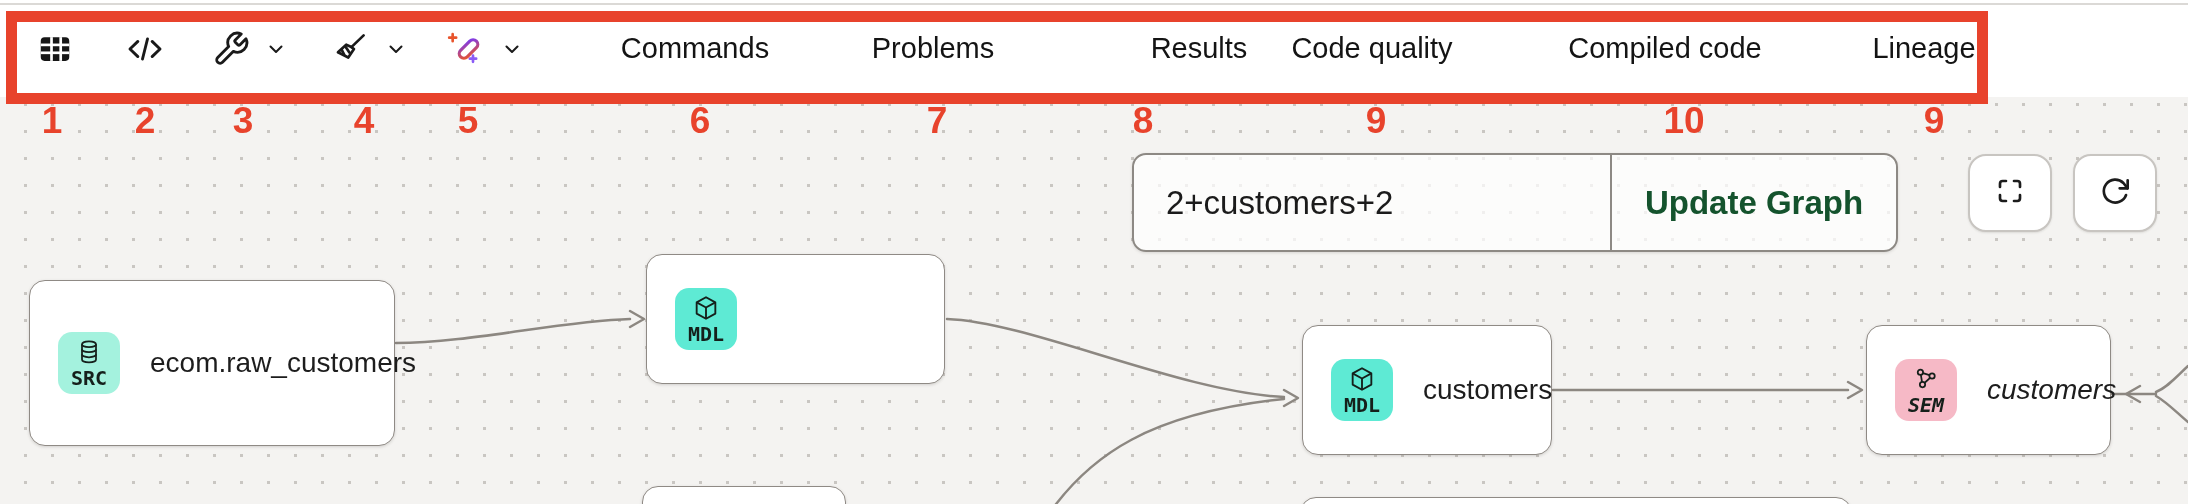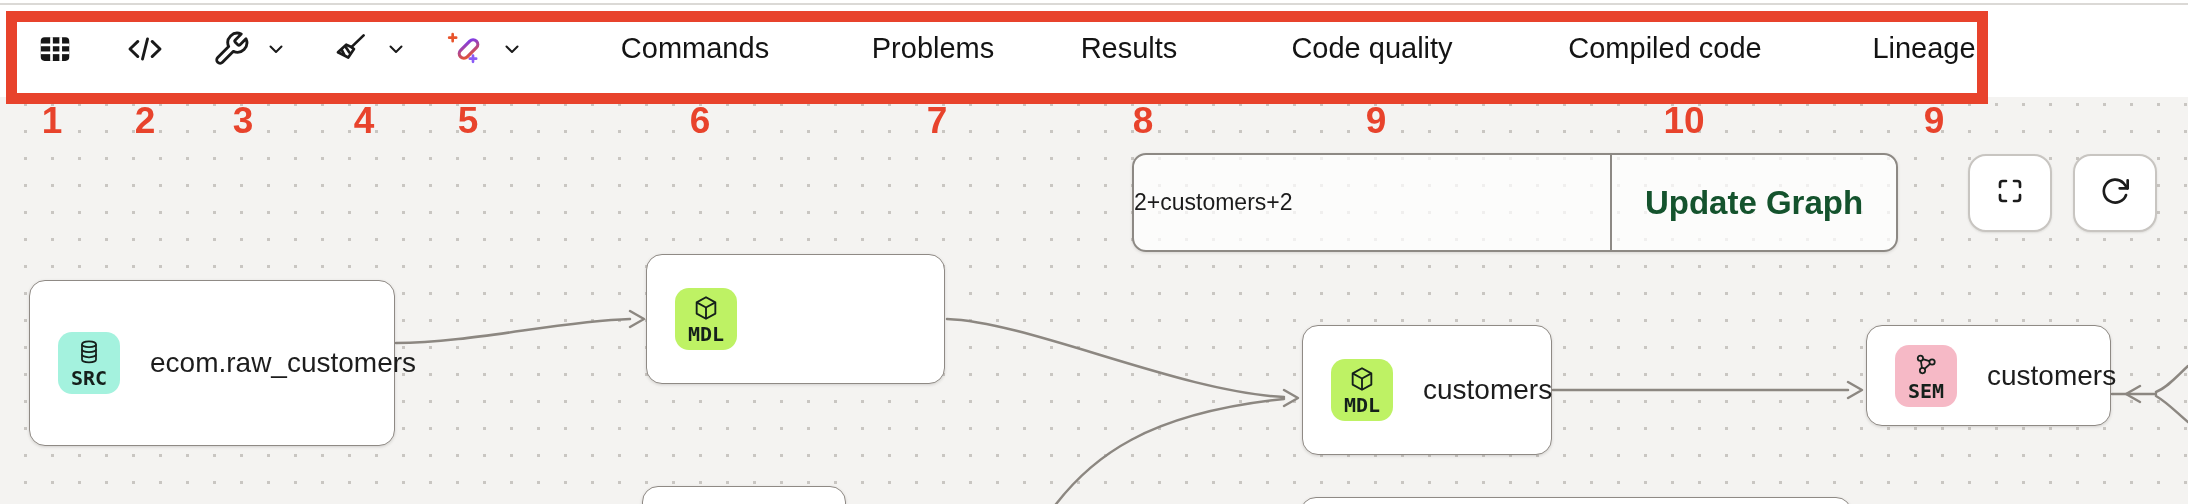--- a/index.html
+++ b/index.html
@@ -34,22 +34,22 @@
     position:absolute; top:100px; transform:translateX(-50%); z-index:31;
     font-size:37px; font-weight:bold; color:#e8432c;
   }
   
   .query-bar {
     position:absolute; left:1132px; top:153px; width:766px; height:99px; z-index:12;
     background:rgba(255,255,255,0.72); border:2px solid #8d8984; border-radius:14px;
     display:flex; align-items:stretch; box-shadow:0 1px 3px rgba(90,85,80,.18);
   }
   .query-input {
-    flex:0 0 476px; display:flex; align-items:center; 
-    font-size:23px; color:#1b1b1b; border:none; background:transparent; outline:none;
+    flex:0 0 476px; display:flex; align-items:center; padding-left:32px;
+    font-size:33px; color:#1b1b1b; border:none; background:transparent; outline:none;
     font-family:"Liberation Sans", sans-serif;
   }
   .query-divider { width:2px; background:#8d8984; }
   .update-btn {
     flex:1; display:flex; align-items:center; justify-content:center;
     font-size:33px; font-weight:bold; color:#14532d; cursor:pointer;
   }
   .icon-btn {
     position:absolute; top:154px; width:84px; height:78px; z-index:12;
     background:#ffffff; border:2px solid #c8c5c1; border-radius:18px;
@@ -65,21 +65,21 @@
   .badge {
     width:62px; height:62px; border-radius:14px; margin-left:28px; flex:0 0 auto;
     display:flex; flex-direction:column; align-items:center; justify-content:center;
   }
   .badge svg { width:28px; height:28px; }
   .badge-label {
     font-family:"DejaVu Sans Mono", monospace; font-size:20px; font-weight:bold;
     line-height:1; margin-top:2px; color:#15201b;
   }
   .badge--src { background:#a4f2de; }
-  .badge--mdl { background:#bef264; }
+  .badge--mdl { background:#5eead4; }
   .badge--sem { background:#f6b9c6; }
   .node-label { margin-left:30px; font-size:28px; color:#1d1d1d; white-space:nowrap; }
   .node--partial { z-index:9; }
   .edges { position:absolute; inset:0; z-index:5; pointer-events:none; }
 </style>
 </head>
 <body>
 
 <div class="screen">
 
@@ -169,21 +169,21 @@
     </span>
     <span class="chev">
       <svg width="24" height="24" viewBox="0 0 24 24" fill="none" stroke="#1a1a1a" stroke-width="2" stroke-linecap="round" stroke-linejoin="round">
           <path d="M6.5 9.5 L12 15 L17.5 9.5"></path>
         </svg>
     </span>
   </div>
 
   <div class="tab" style="left:695px;">Commands</div>
   <div class="tab" style="left:933px;">Problems</div>
-  <div class="tab" style="left:1129px;">Results</div>
+  <div class="tab" style="left:1199px;">Results</div>
   <div class="tab" style="left:1372px;">Code quality</div>
   <div class="tab" style="left:1665px;">Compiled code</div>
   <div class="tab" style="left:1924px;">Lineage</div>
 
   <div class="som-box"></div>
   <div class="som-num" style="left:52px;">1</div>
   <div class="som-num" style="left:145px;">2</div>
   <div class="som-num" style="left:243px;">3</div>
   <div class="som-num" style="left:364px;">4</div>
   <div class="som-num" style="left:468px;">5</div>
@@ -248,21 +248,21 @@
       <svg viewBox="0 0 24 24" fill="none" stroke="#15201b" stroke-width="1.6" stroke-linejoin="round">
         <path d="M12 2.8 L20 7.2 V16.8 L12 21.2 L4 16.8 V7.2 Z"></path>
         <path d="M4 7.2 L12 11.6 L20 7.2"></path>
         <path d="M12 11.6 V21.2"></path>
       </svg>
       <div class="badge-label">MDL</div>
     </div>
     <div class="node-label">customers</div>
   </div>
 
-  <div class="node" style="left:1866px; top:325px; width:245px; height:101px;">
+  <div class="node" style="left:1866px; top:325px; width:245px; height:130px;font-style:italic;">
     <div class="badge badge--sem">
       <svg viewBox="0 0 24 24" fill="none" stroke="#15201b" stroke-width="1.5">
         <circle cx="7.2" cy="6.2" r="2.3"></circle>
         <circle cx="17.2" cy="9.4" r="2.3"></circle>
         <circle cx="9" cy="16.8" r="2.3"></circle>
         <path d="M9.4 6.9 L15 8.7"></path>
         <path d="M7.6 8.4 L8.6 14.6"></path>
         <path d="M10.9 15.2 L15.5 11.1"></path>
       </svg>
       <div class="badge-label">SEM</div>

